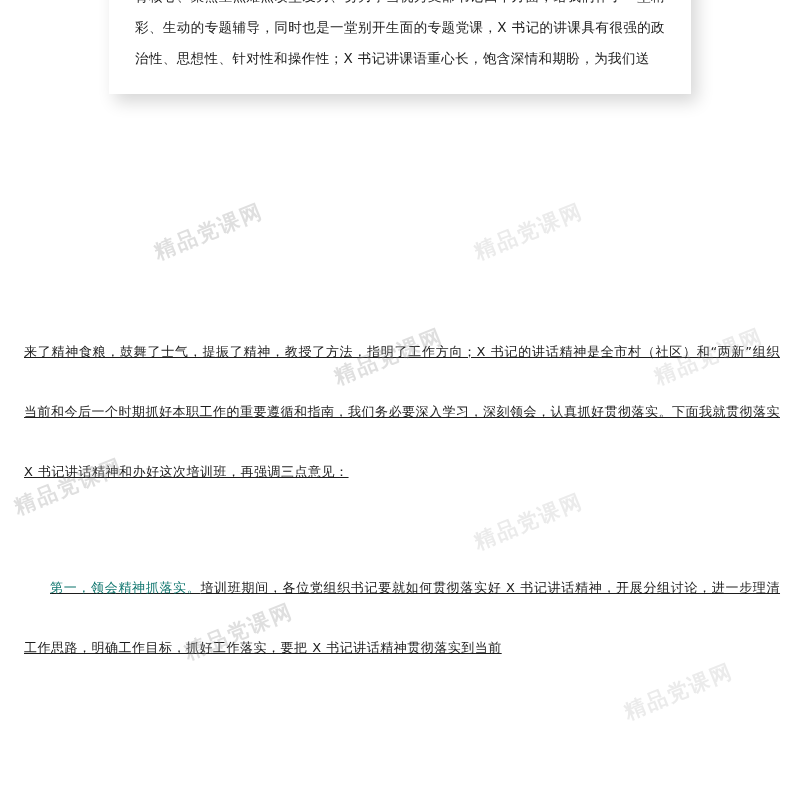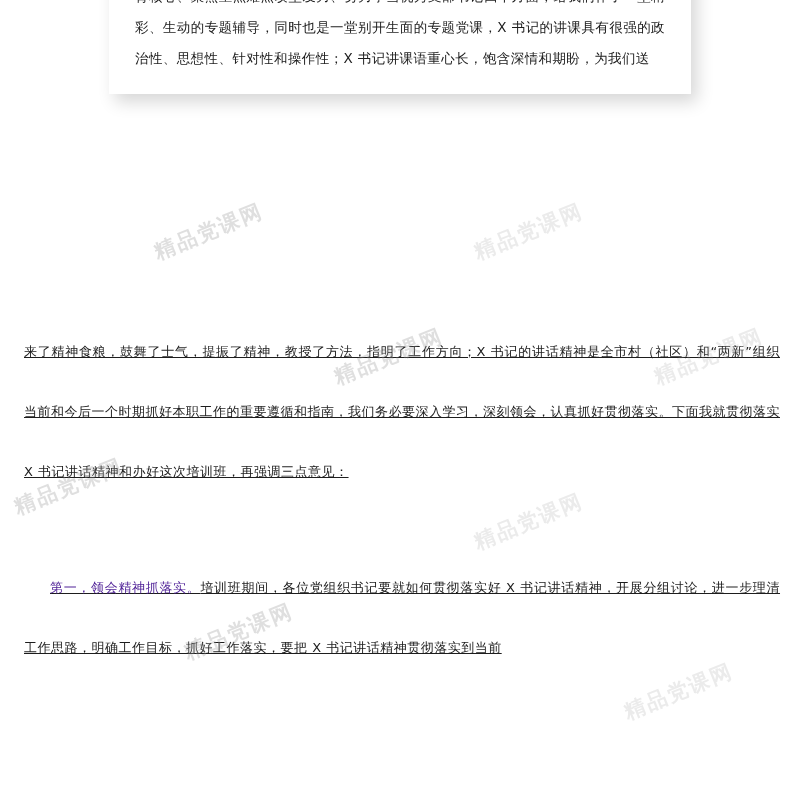--- a/index.html
+++ b/index.html
@@ -56,21 +56,21 @@
     text-justify: inter-ideograph;
     text-decoration: underline;
   }
   .para-gap {
     height: 56px;
   }
   .indent {
     text-indent: 2em;
   }
   .highlight {
-    color: #4c1d95;
+    color: #0f766e;
   }
 
   
   .wm {
     position: absolute;
     color: rgba(150,150,150,0.30);
     font-size: 21px;
     font-weight: bold;
     letter-spacing: 2px;
     transform: rotate(-22deg);

